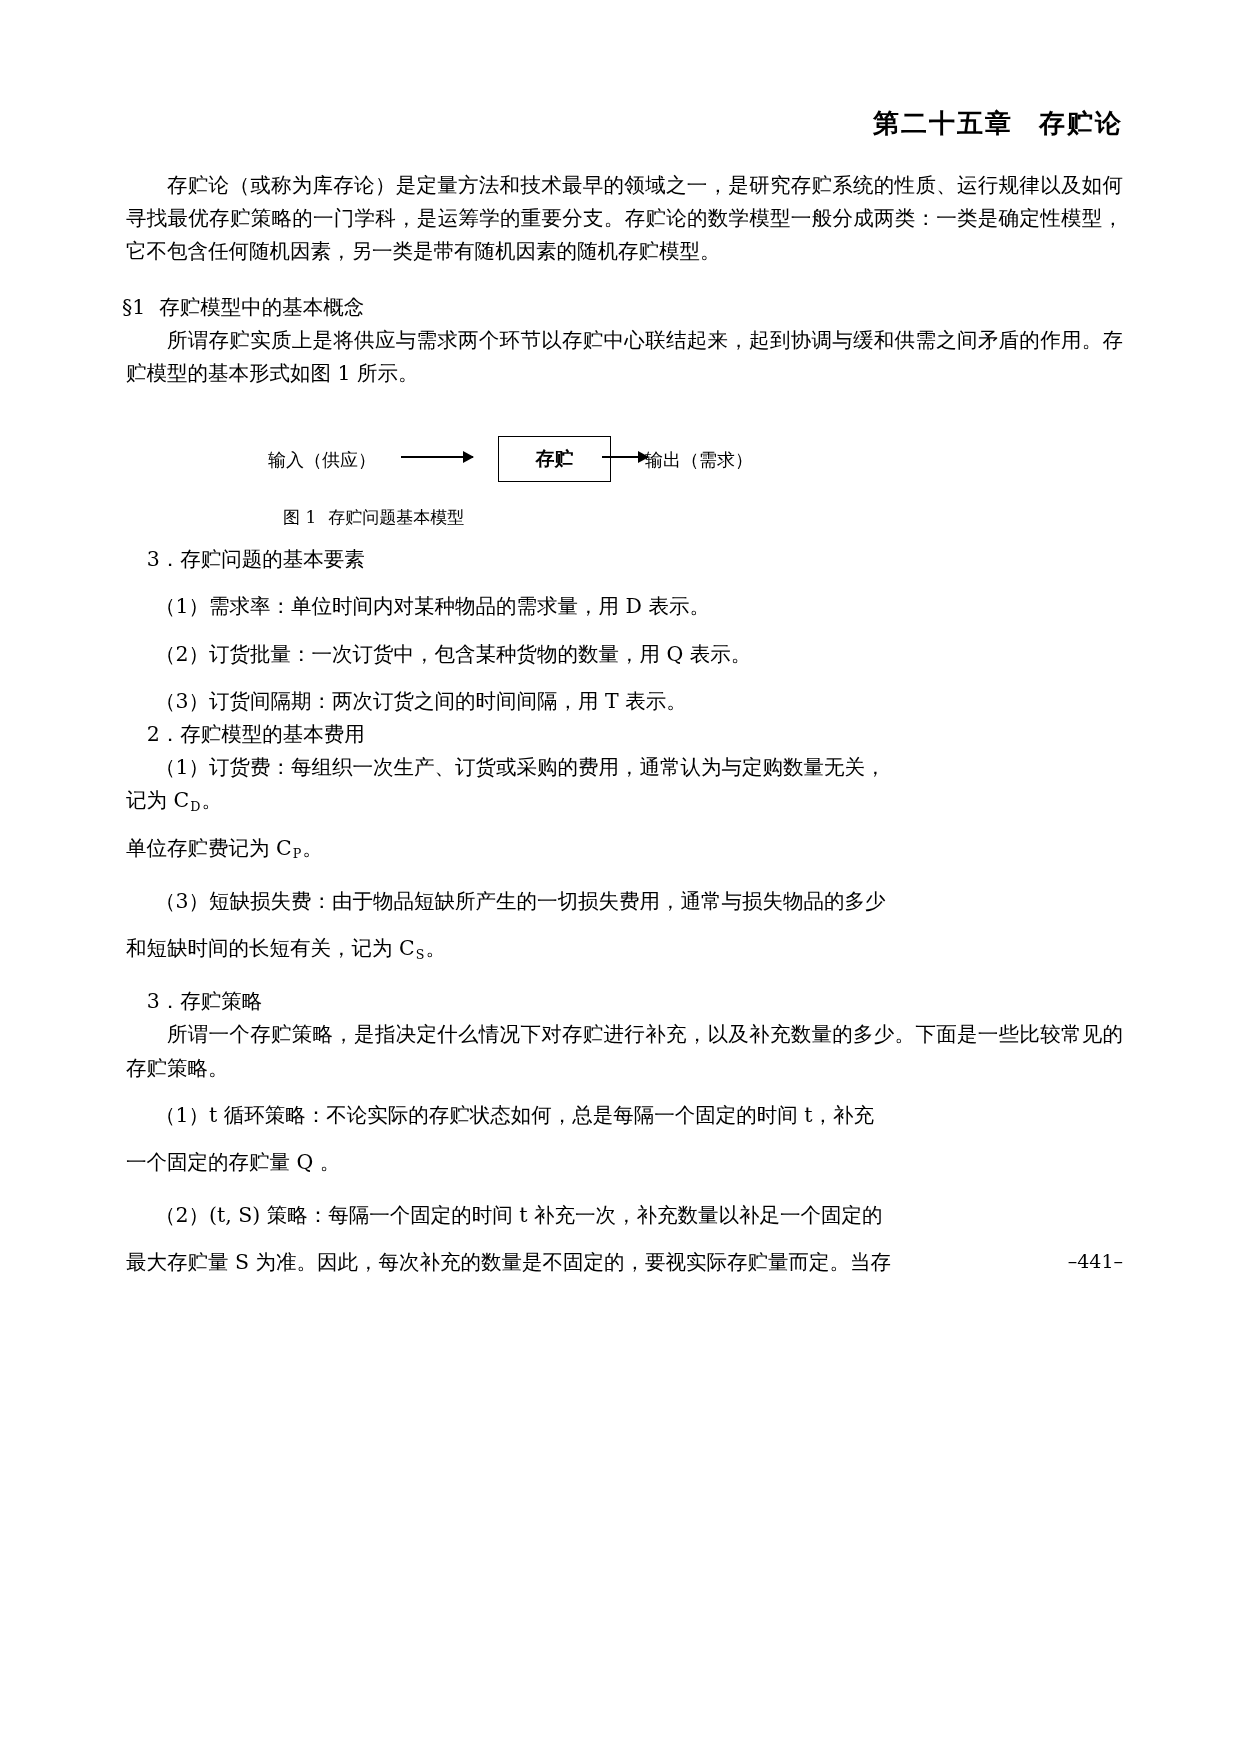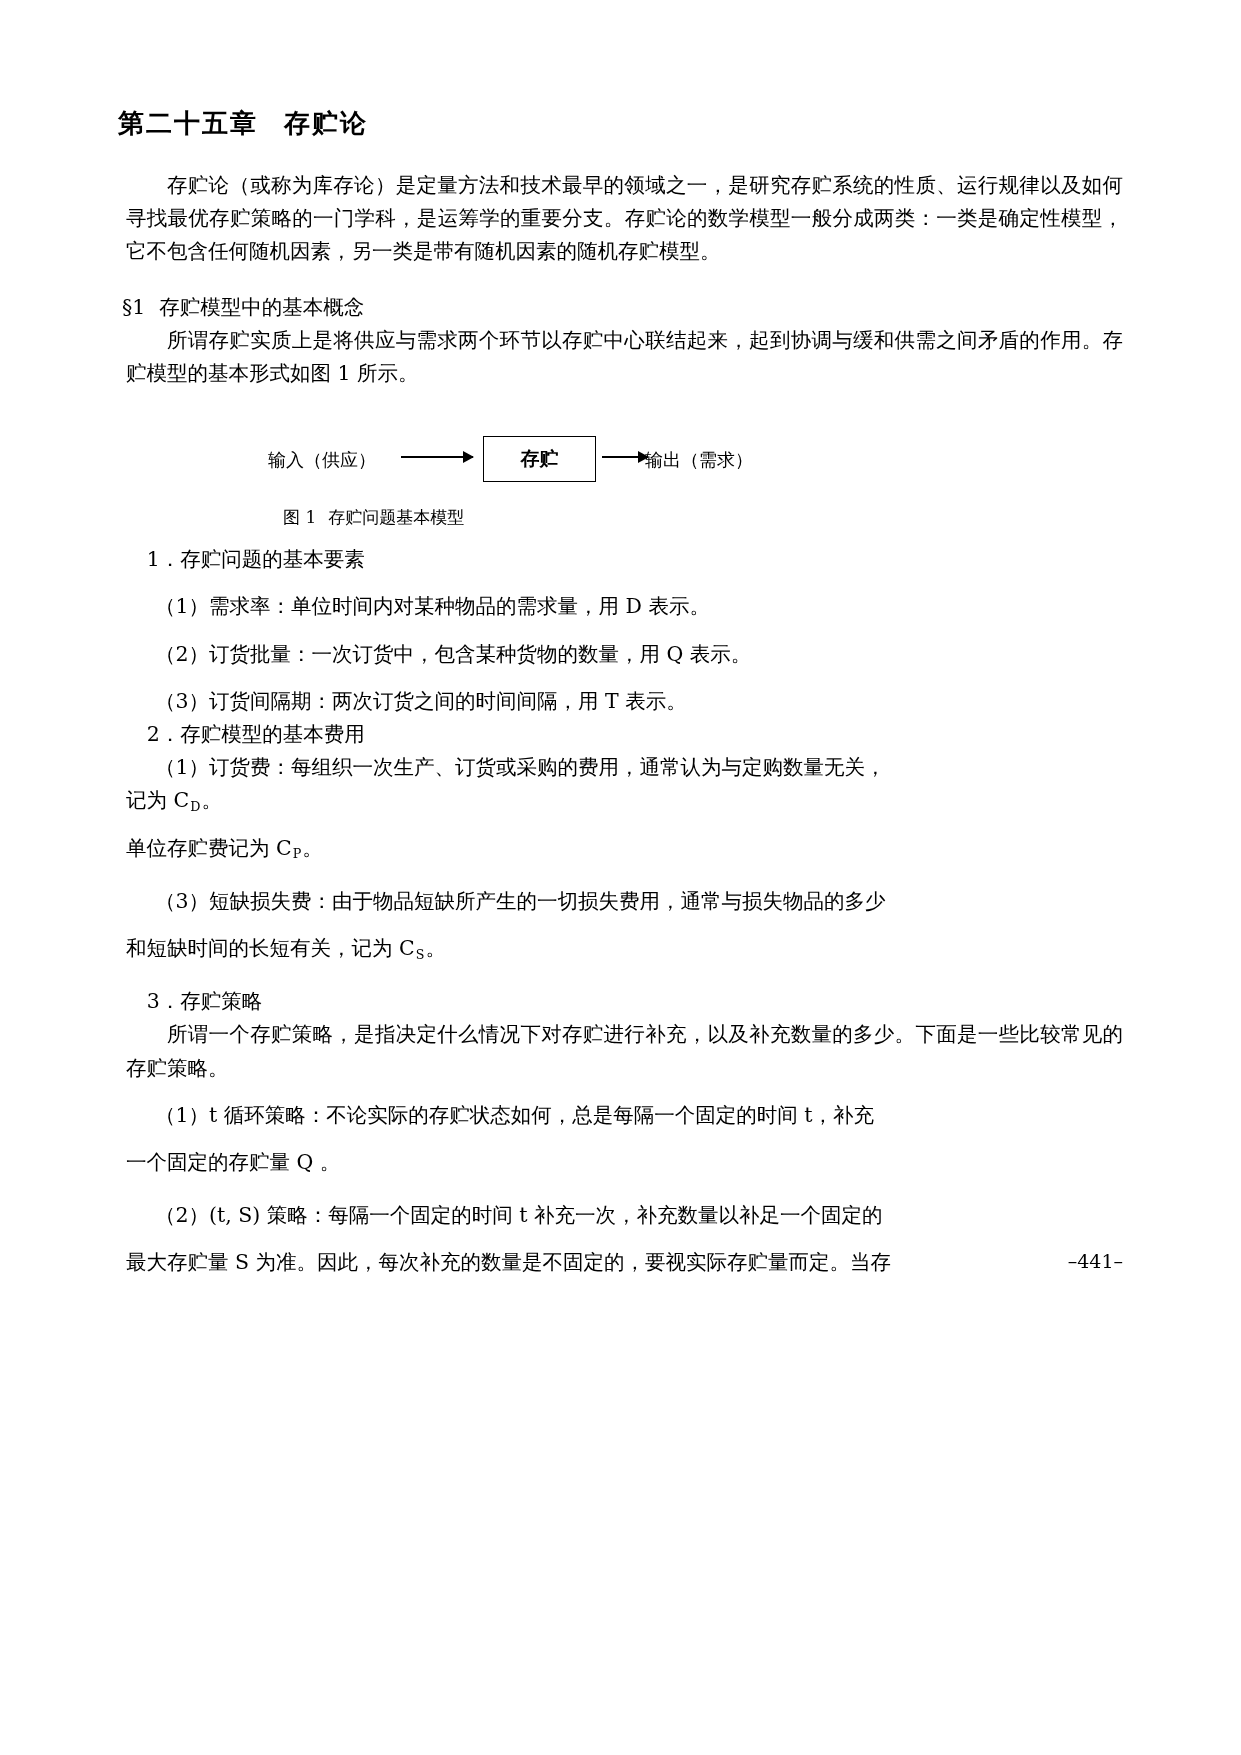--- a/index.html
+++ b/index.html
@@ -23,21 +23,21 @@
     box-sizing: border-box;
     padding: 96px 118px 0 118px;
   }
   .content {
     width: 1005px;
     margin: 0 auto;
   }
   h1.chapter-title {
     font-size: 26px;
     font-weight: bold;
-    text-align: left;
+    text-align: right;
     margin: 10px 0 28px 0;
     letter-spacing: 2px;
     font-family: "DejaVu Serif", "Liberation Serif", serif;
   }
   h1.chapter-title .gap {
     display: inline-block;
     width: 26px;
   }
   p.para {
     font-size: 20.5px;
@@ -104,21 +104,21 @@
     position: absolute;
     font-size: 18px;
     top: 18px;
     white-space: nowrap;
     font-family: Liberation Mono, monospace;
   }
   .diagram .lbl.left { left: 0; }
   .diagram .lbl.right { left: 377px; }
   .diagram .box {
     position: absolute;
-    left: 215px;
+    left: 230px;
     top: 6px;
     width: 113px;
     height: 46px;
     border: 1.6px solid #000;
     box-sizing: border-box;
     text-align: center;
     line-height: 43px;
     font-size: 19px;
     font-weight: bold;
   }
@@ -176,21 +176,21 @@
         <span class="arrow a1"></span>
         <span class="box">存贮</span>
         <span class="arrow a2"></span>
         <span class="lbl right">输出（需求）</span>
       </div>
       <div class="figure-caption">
         <span>图 1</span><span class="sp"></span><span>存贮问题基本模型</span>
       </div>
     </div>
 
-    <p class="list-head spaced">1．存贮问题的基本要素</p>
+    <p class="list-head spaced">3．存贮问题的基本要素</p>
     <p class="item spaced">（1）需求率：单位时间内对某种物品的需求量，用 D 表示。</p>
     <p class="item spaced">（2）订货批量：一次订货中，包含某种货物的数量，用 Q 表示。</p>
     <p class="item spaced">（3）订货间隔期：两次订货之间的时间间隔，用 T 表示。</p>
 
     <p class="list-head">2．存贮模型的基本费用</p>
     <p class="item">（1）订货费：每组织一次生产、订货或采购的费用，通常认为与定购数量无关，</p>
     <p class="para noindent">
       <span>记为 C</span><sub class="mv">D</sub><span>。</span>
     </p>
 

